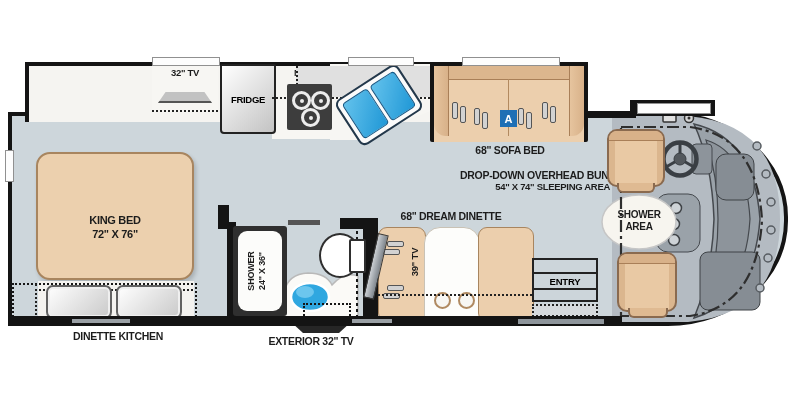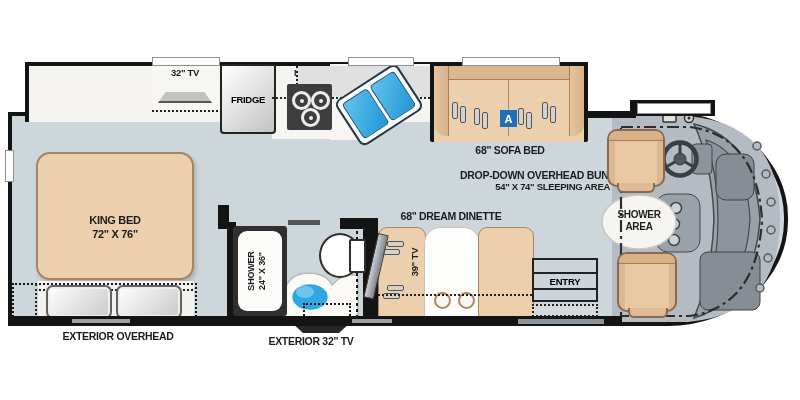--- a/index.html
+++ b/index.html
@@ -228,21 +228,21 @@
   <div class="kingbed">
     <div>KING BED</div>
     <div>72" X 76"</div>
   </div>
   <div class="pillowstrip"></div>
   <div class="dotH" style="left:35px;top:289px;width:158px;"></div>
   <div class="dotrect" style="left:12px;top:283px;width:181px;height:36px;border-bottom:none;"></div>
   <div class="dotV" style="left:35px;top:284px;height:35px;"></div>
   <div class="pillow" style="left:46px;top:285px;"></div>
   <div class="pillow" style="left:116px;top:285px;"></div>
-  <div class="lbl" style="left:48px;top:331px;width:140px;font-size:10.5px;">EXTERIOR OVERHEAD</div>
+  <div class="lbl" style="left:48px;top:331px;width:140px;font-size:10.5px;">DINETTE KITCHEN</div>
 
   <div class="wall" style="left:218px;top:205px;width:11px;height:24px;"></div>
   <div class="wall" style="left:227px;top:222px;width:9px;height:99px;"></div>
   <div class="abs" style="left:288px;top:220px;width:32px;height:5px;background:#555;"></div>
   <div class="wall" style="left:340px;top:218px;width:38px;height:11px;"></div>
   <div class="wall" style="left:363px;top:218px;width:15px;height:104px;"></div>
 
   <div class="shower">
     <div class="pan"></div>
   </div>

